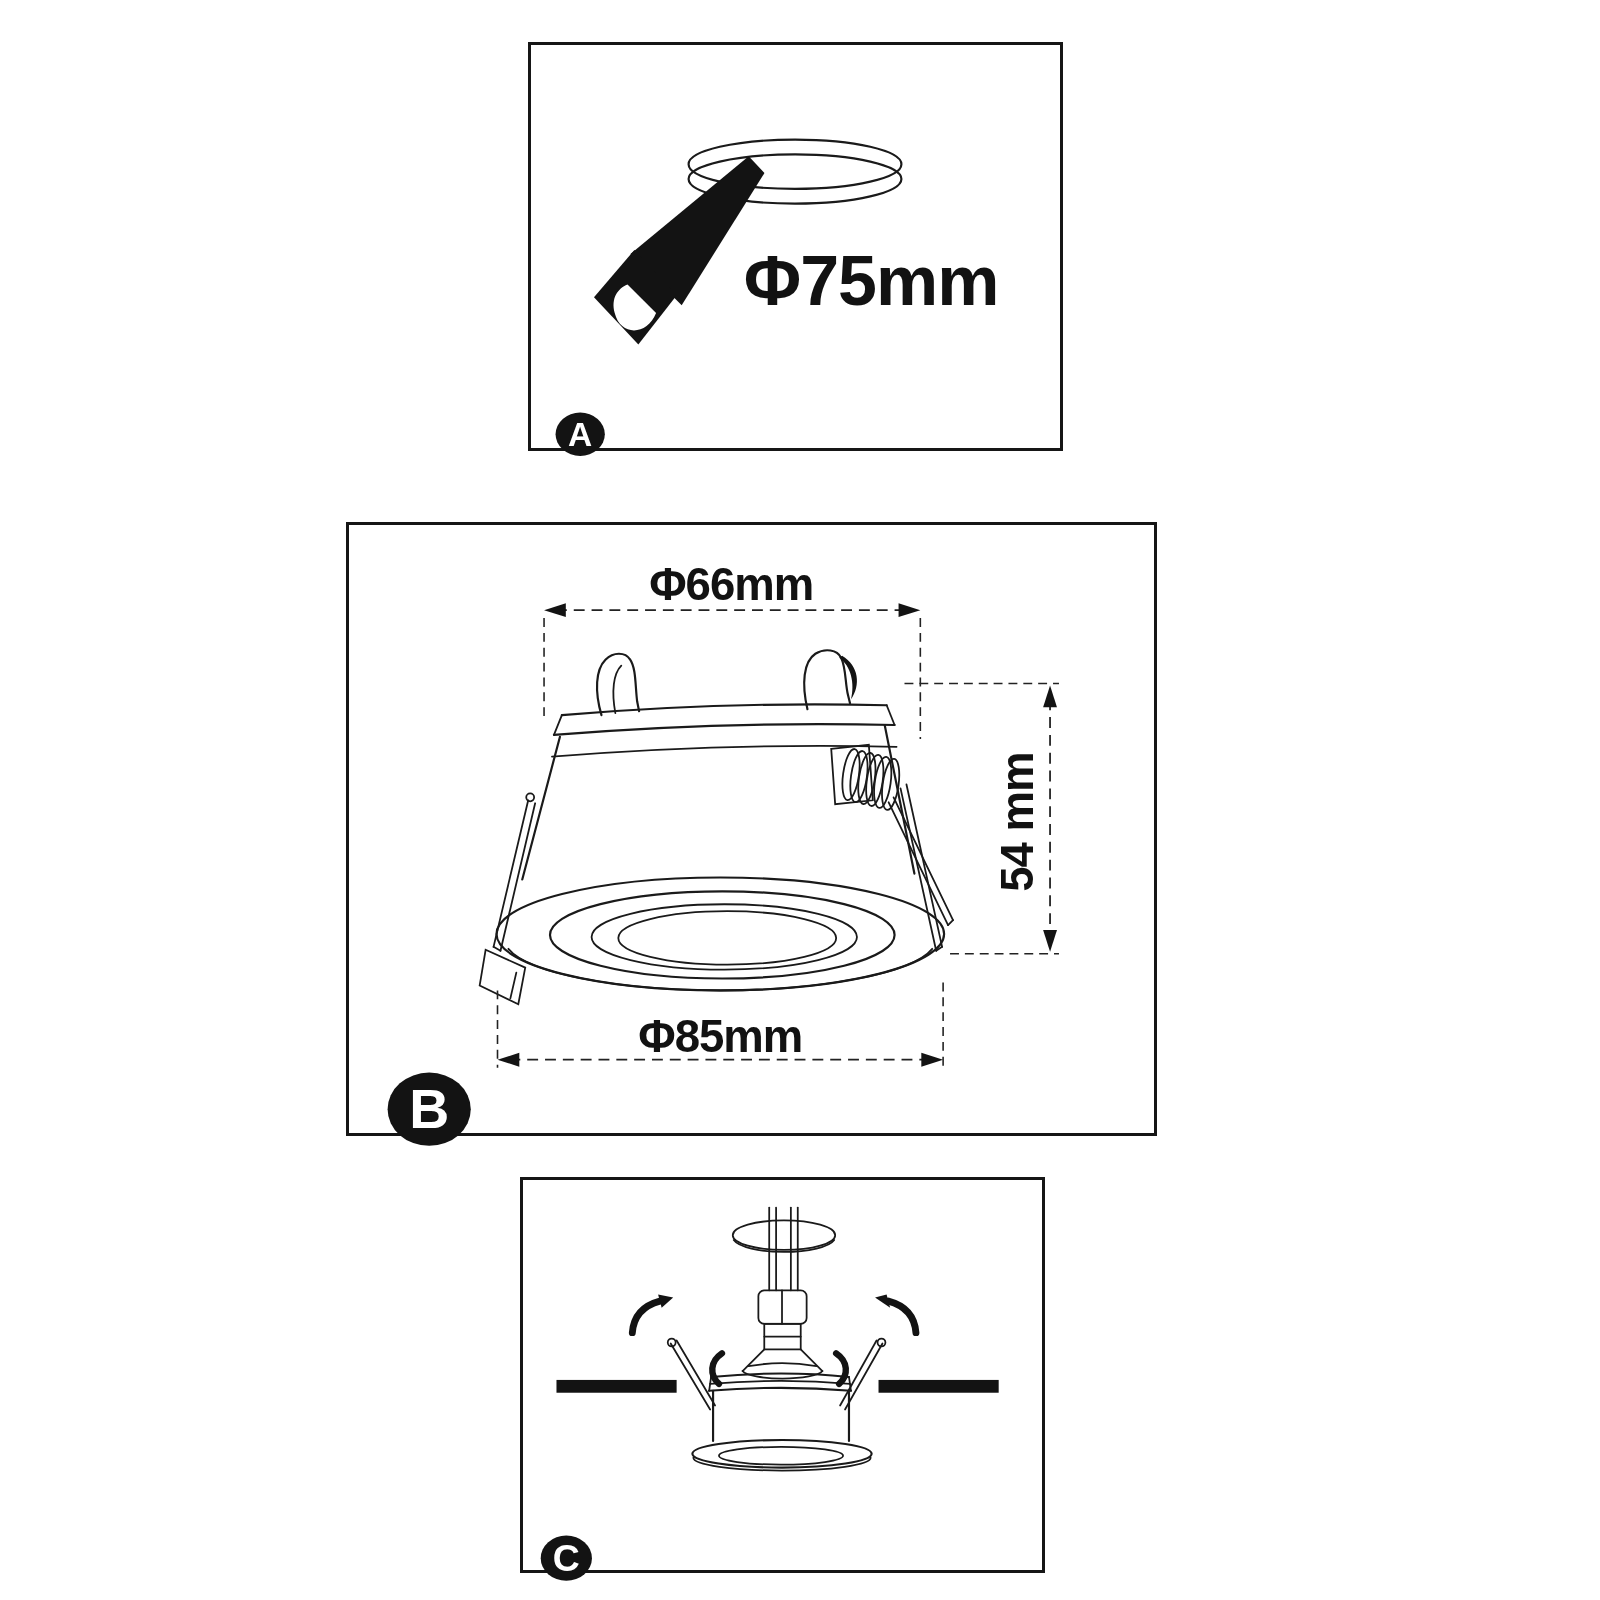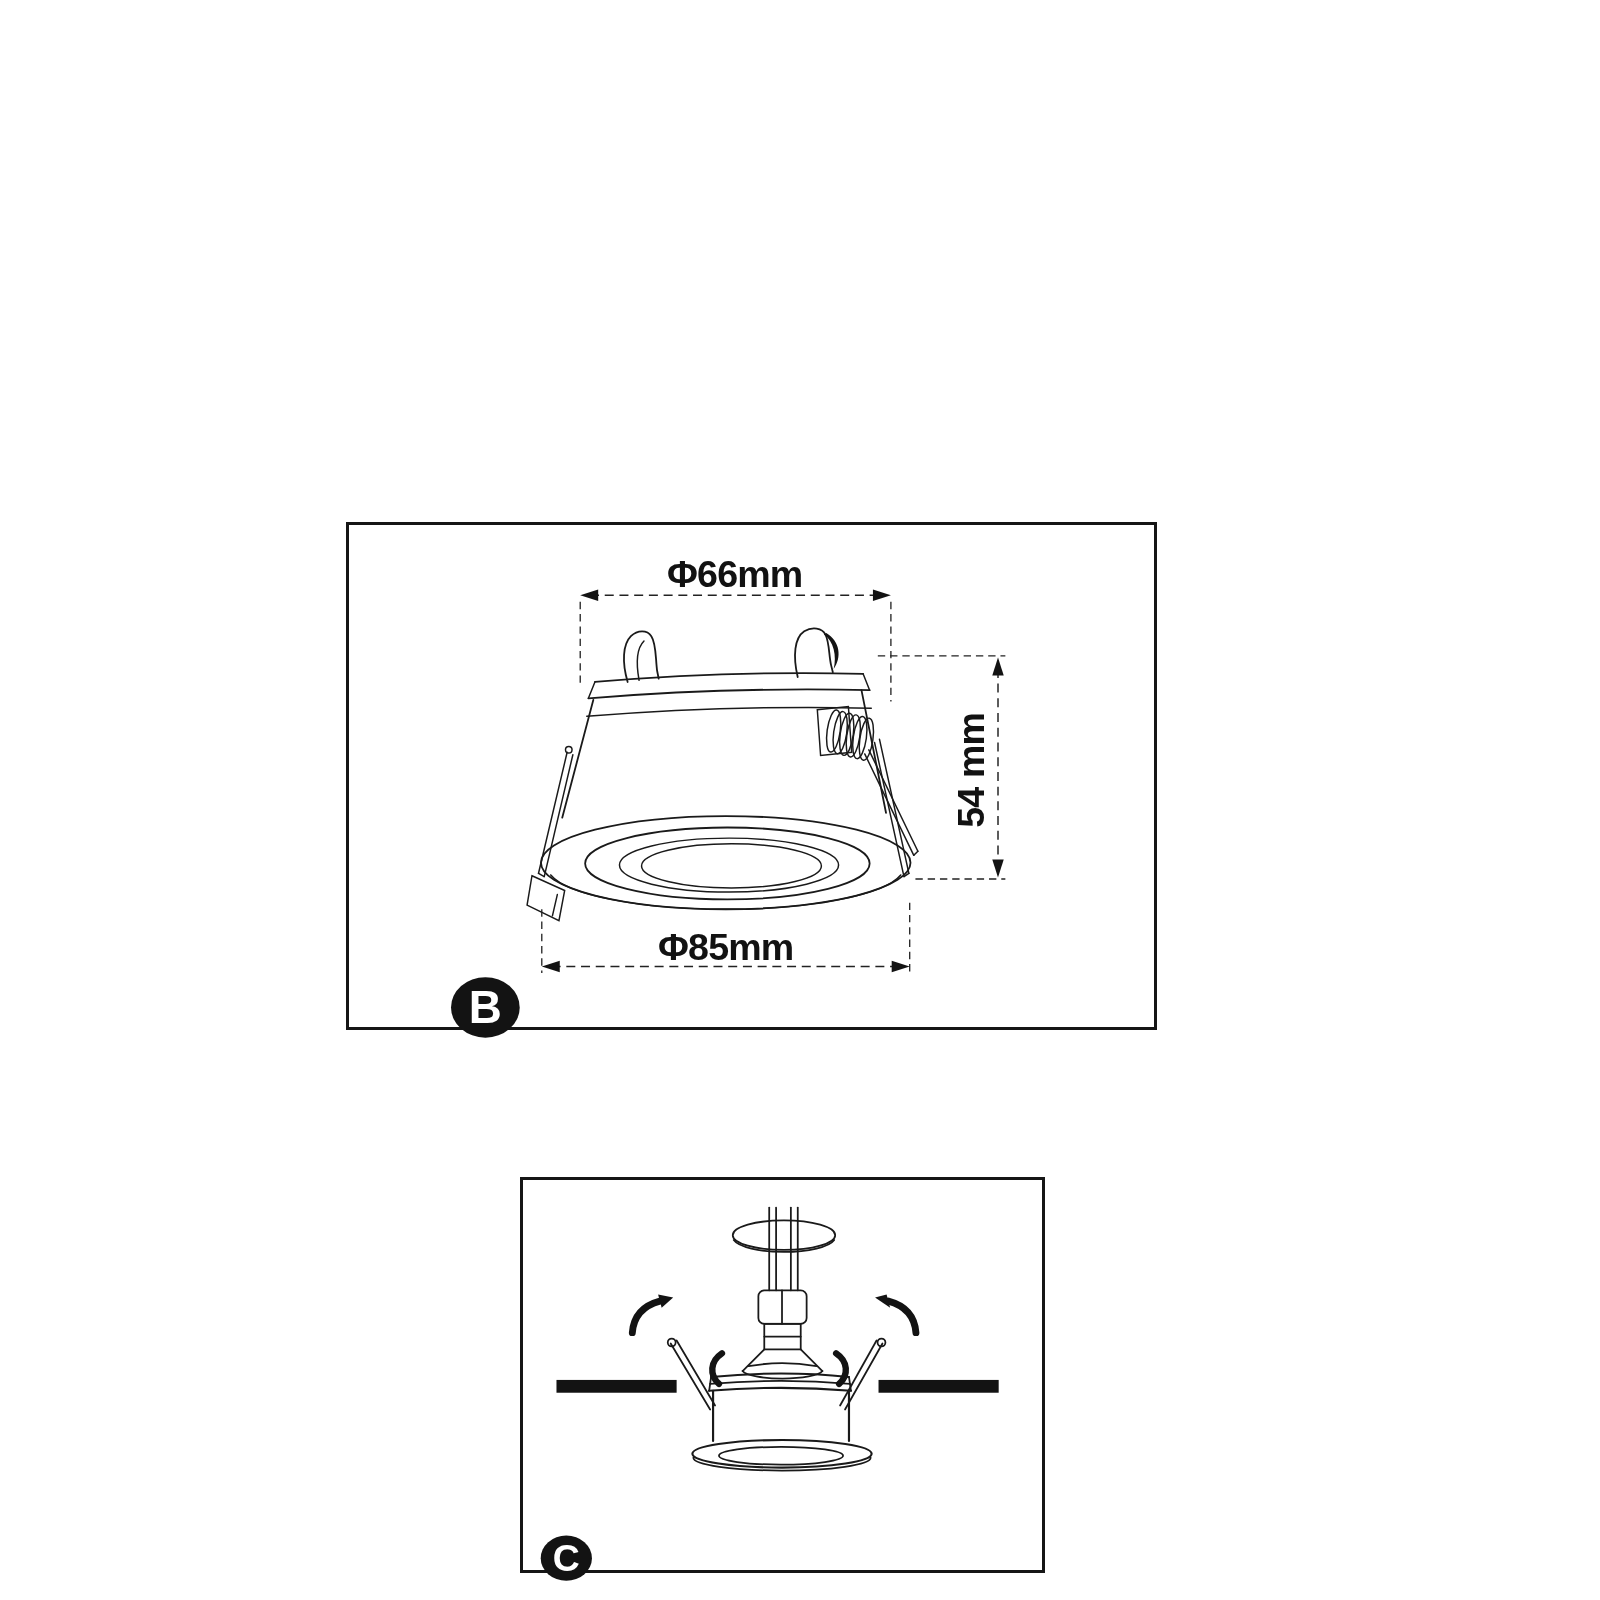--- a/index.html
+++ b/index.html
@@ -5,37 +5,55 @@
   html,body { margin:0; padding:0; background:#ffffff; }
   .sheet {
     position:relative; width:1600px; height:1600px; background:#ffffff;
     font-family:"Liberation Sans", sans-serif;
   }
   .panel {
     position:absolute; border:3px solid #161616; background:#ffffff;
     box-sizing:border-box; overflow:visible;
   }
   .panel-a { left:528px; top:42px;  width:535px; height:409px; }
-  .panel-b { left:346px; top:522px; width:811px; height:508px; }
+  .panel-b { left:346px; top:522px; width:811px; height:614px; }
   .panel-c { left:520px; top:1177px; width:525px; height:396px; }
   svg { display:block; width:100%; height:100%; overflow:visible; }
   .ln   { stroke:#1a1a1a; stroke-width:2.2; fill:none; stroke-linecap:round; }
   .ln-thin { stroke:#1a1a1a; stroke-width:1.8; fill:none; stroke-linecap:round; }
   .dim  { stroke:#222222; stroke-width:1.8; fill:none; stroke-dasharray:11 7; }
   .ext  { stroke:#222222; stroke-width:1.6; fill:none; stroke-dasharray:9 6; }
   .ink  { fill:#131313; stroke:none; }
   .wht  { fill:#ffffff; }
   .dimtext { font-weight:700; fill:#121212; letter-spacing:-1px; }
   .badge-text { font-weight:700; fill:#ffffff; }
 </style>
 </head>
 <body>
 
 <div class="sheet">
 
+  <section class="panel panel-a">
+    <svg viewBox="0 0 535 409">
+      <g>
+        <ellipse class="ln wht" cx="267" cy="136" rx="108" ry="25"></ellipse>
+        <ellipse class="ln" fill="#ffffff" cx="267" cy="121" rx="108" ry="25"></ellipse>
+      </g>
+      <g>
+        <polygon class="ink" points="220,113 236,130 152,264 100,212"></polygon>
+        <polygon class="ink" points="104,208 147,254 108,304 63,256"></polygon>
+        <path class="wht" d="M 97 243 L 126 272 C 117 295 90 296 84 272 C 80 257 87 247 97 243 Z"></path>
+      </g>
+      <text class="dimtext" x="215" y="264" font-size="71">Φ75mm</text>
+      <g>
+        <ellipse class="ink" cx="49" cy="395" rx="25" ry="22"></ellipse>
+        <text class="badge-text" x="49" y="407" font-size="34" text-anchor="middle">A</text>
+      </g>
+    </svg>
+  </section>
 
   <section class="panel panel-b">
     <svg viewBox="0 0 811 614">
 
       <g>
         <line class="dim" x1="208" y1="86" x2="562" y2="86"></line>
         <polygon class="ink" points="196,86 218,79 218,93"></polygon>
         <polygon class="ink" points="576,86 554,79 554,93"></polygon>
         <line class="ext" x1="196" y1="94" x2="196" y2="198"></line>
         <line class="ext" x1="576" y1="94" x2="576" y2="216"></line>

